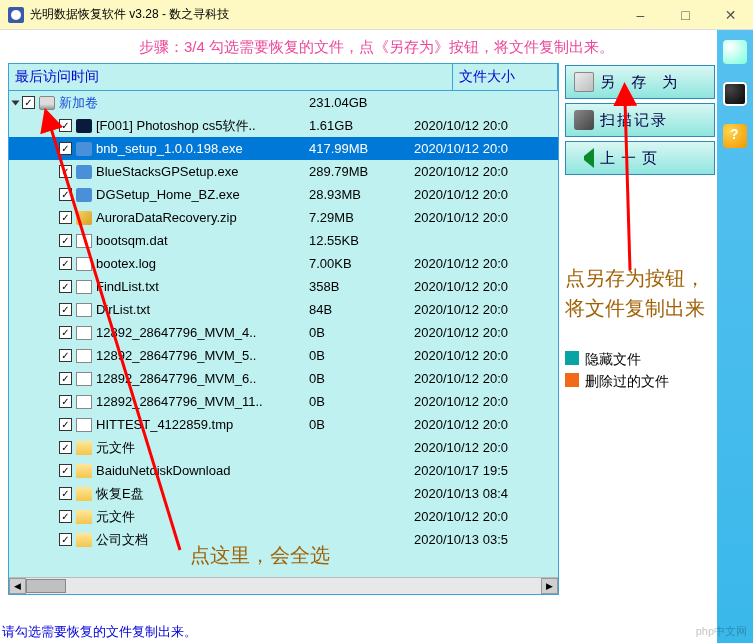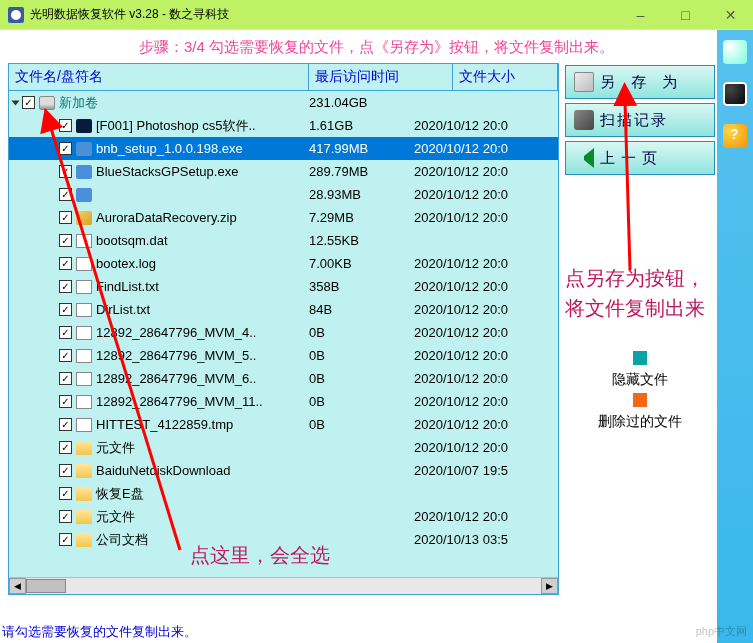--- a/index.html
+++ b/index.html
@@ -1,17 +1,17 @@
 <!DOCTYPE html>
 <html><head>
 <meta charset="utf-8">
 <style>
 * { box-sizing: border-box; margin: 0; padding: 0; font-family: "Microsoft YaHei", SimSun, sans-serif; }
 body { width: 753px; height: 643px; background: #fff; overflow: hidden; position: relative; }
-.titlebar { height: 30px; background: #bef264; border-bottom: 1px solid #ddd; display: flex; align-items: center; padding-left: 8px; font-size: 12px; }
+.titlebar { height: 30px; background: #fef9c3; border-bottom: 1px solid #ddd; display: flex; align-items: center; padding-left: 8px; font-size: 12px; }
 .titlebar .appicon { width: 16px; height: 16px; margin-right: 6px; background: #3a5aa8; border-radius: 2px; position: relative; }
 .titlebar .appicon::after { content: ""; position: absolute; inset: 3px; background: #fff; border-radius: 50%; }
 .titlebar .spacer { flex: 1; }
 .titlebar .winbtn { width: 45px; height: 30px; display: flex; align-items: center; justify-content: center; color: #555; font-size: 14px; cursor: pointer; }
 .content { position: relative; height: 613px; background: #fff; }
 .sidebar-right { position: absolute; right: 0; top: 0; width: 36px; height: 100%; background: linear-gradient(to bottom,#56c1f0,#3ab8ea); display: flex; flex-direction: column; align-items: center; padding-top: 10px; gap: 18px; }
 .sidebar-right .sicon { width: 24px; height: 24px; border-radius: 4px; }
 .si1 { background: radial-gradient(circle at 30% 30%, #fff, #7fd); }
 .si2 { background: radial-gradient(circle at 30% 30%, #444, #000); box-shadow: 0 0 0 2px #fff inset; border-radius: 50%; }
 .si3 { background: radial-gradient(circle at 30% 30%, #ffd54a, #f09500); border-radius: 50%; position: relative; }
@@ -38,29 +38,29 @@
 .cb { width:13px; height:13px; border:1px solid #333; background:#fff; margin-right:4px; display:inline-flex; align-items:center; justify-content:center; font-size:10px; color:#000; }
 .fi { width:16px; height:14px; margin-right:4px; display:inline-block; vertical-align:middle; }
 .fi-drive { background: linear-gradient(to bottom,#ddd 60%,#999); border:1px solid #888; border-radius:2px; }
 .fi-ps { background:#0b1a3a; border-radius:2px; }
 .fi-exe { background:#4a90d9; border-radius:2px; }
 .fi-zip { background:linear-gradient(135deg,#f7d26a,#d9a020); border-radius:2px; }
 .fi-txt { background:#fff; border:1px solid #888; }
 .fi-tmp { background:#fff; border:1px solid #888; }
 .fi-dat { background:#fff; border:1px solid #888; }
 .fi-folder { background:linear-gradient(to bottom,#ffe79a,#f3c64d); border-radius:1px; }
-.green { color:#0f766e; }
+.green { color:#1d4ed8; }
 .hscroll { position:absolute; bottom:0; left:0; right:0; height:17px; background:#e8e8e8; border-top:1px solid #bbb; display:flex; }
 .hscroll .hbtn { width:17px; background:#d0d0d0; border:1px solid #999; font-size:9px; display:flex; align-items:center; justify-content:center; }
 .hscroll .track { flex:1; position:relative; }
 .hscroll .thumb { position:absolute; left:0; top:1px; height:14px; width:40px; background:#c0c0c0; border:1px solid #888; }
 .legend { margin-top:20px; font-size:14px; }
-.legend div { display:flex; align-items:center; gap:6px; margin:4px 0;flex-direction:column; }
+.legend div { display:flex; gap:6px; margin:4px 0; }
 .sw { width:14px; height:14px; }
-.anno { position:absolute; color:#be185d; font-size:20px; font-weight:400; pointer-events:none; }
+.anno { position:absolute; color:#a16207; font-size:20px; font-weight:400; pointer-events:none; }
 .footer { position:absolute; bottom:2px; left:2px; color:#0000d8; font-size:13px; }
 .watermark { position:absolute; bottom:4px; right:6px; font-size:11px; color:rgba(0,0,0,0.25);text-align:center; }
 svg.redarrow { position:absolute; pointer-events:none; }
 </style>
 </head>
 <body>
 
 <div class="titlebar">
   <span class="appicon"></span>
   <span>光明数据恢复软件 v3.28 - 数之寻科技</span>
@@ -75,21 +75,20 @@
     <span class="sicon si1"></span>
     <span class="sicon si2"></span>
     <span class="sicon si3"></span>
   </div>
 
   <div class="step">步骤：3/4 勾选需要恢复的文件，点《另存为》按钮，将文件复制出来。</div>
 
   <div class="mainrow">
     <div class="panel-left">
       <div class="table-header">
-        <div class="th th1">文件名/盘符名</div>
         <div class="th th3">最后访问时间</div>
         <div class="th th2">文件大小</div>
       </div>
       <div class="rows" id="rows">
           <div class="row">
             <div class="c0 indent0">
               <span class="tri"></span>
               <span class="cb">✓</span>
               <span class="fi fi-drive"></span>
               <span class="green">新加卷</span>
@@ -121,20 +120,21 @@
               <span class="fi fi-exe"></span>
               <span>BlueStacksGPSetup.exe</span>
             </div>
             <div class="c1">289.79MB</div>
             <div class="c2">2020/10/12 20:0</div>
           </div>
           <div class="row">
             <div class="c0 indent1">
               <span class="cb">✓</span>
               <span class="fi fi-exe"></span>
+              <span>DGSetup_Home_BZ.exe</span>
             </div>
             <div class="c1">28.93MB</div>
             <div class="c2">2020/10/12 20:0</div>
           </div>
           <div class="row">
             <div class="c0 indent1">
               <span class="cb">✓</span>
               <span class="fi fi-zip"></span>
               <span>AuroraDataRecovery.zip</span>
             </div>
@@ -231,29 +231,30 @@
             <div class="c1"></div>
             <div class="c2">2020/10/12 20:0</div>
           </div>
           <div class="row">
             <div class="c0 indent1">
               <span class="cb">✓</span>
               <span class="fi fi-folder"></span>
               <span>BaiduNetdiskDownload</span>
             </div>
             <div class="c1"></div>
-            <div class="c2">2020/10/07 19:5</div>
+            <div class="c2">2020/10/17 19:5</div>
           </div>
           <div class="row">
             <div class="c0 indent1">
               <span class="cb">✓</span>
               <span class="fi fi-folder"></span>
               <span>恢复E盘</span>
             </div>
             <div class="c1"></div>
+            <div class="c2">2020/10/13 08:4</div>
           </div>
           <div class="row">
             <div class="c0 indent1">
               <span class="cb">✓</span>
               <span class="fi fi-folder"></span>
               <span>元文件</span>
             </div>
             <div class="c1"></div>
             <div class="c2">2020/10/12 20:0</div>
           </div>

